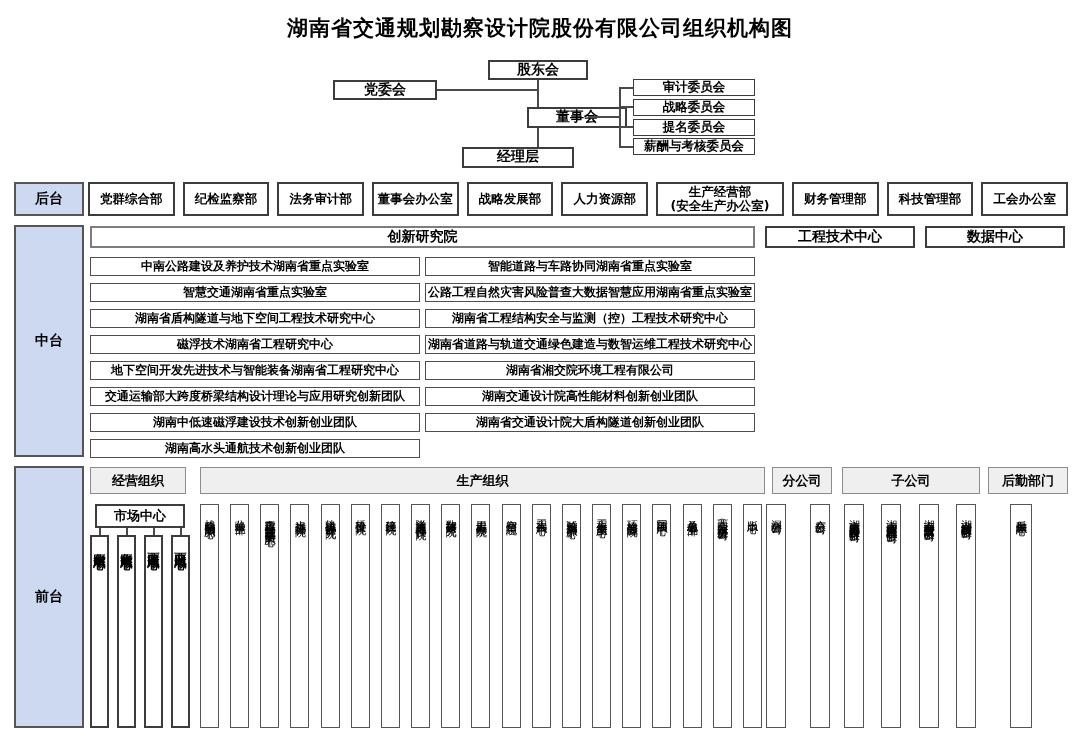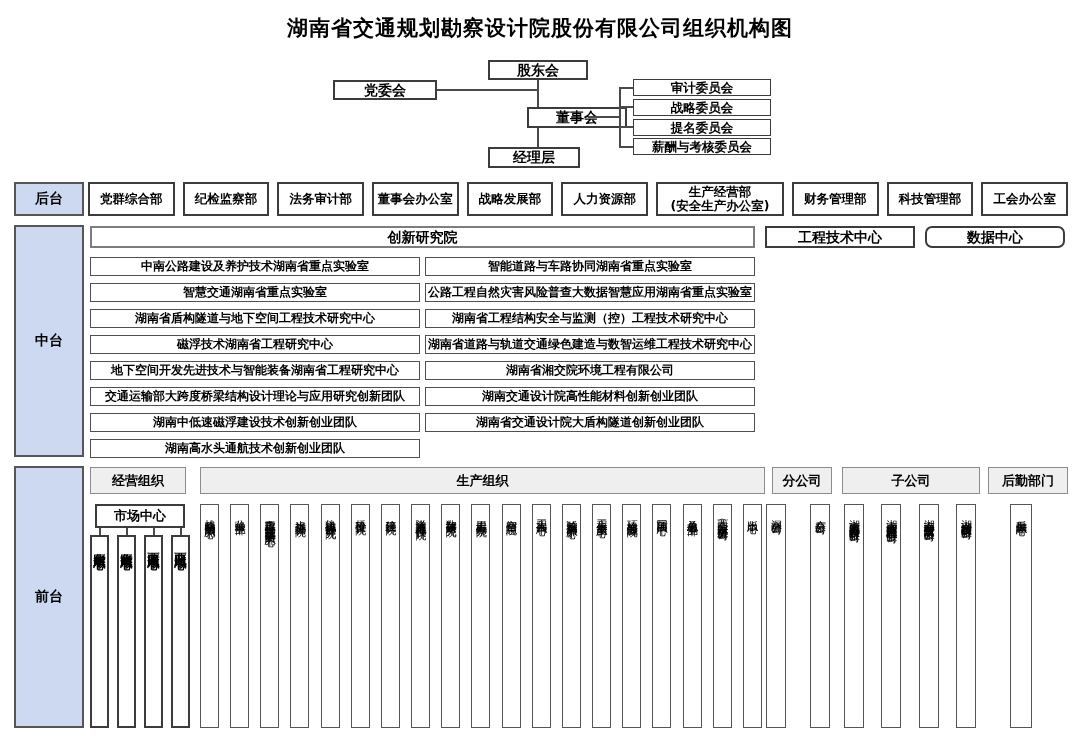--- a/index.html
+++ b/index.html
@@ -6,21 +6,21 @@
   html,body { background:#fff; }
   body { font-family:"DejaVu Sans", sans-serif; color:#000; }
   .page { position:relative; width:1080px; height:743px; background:#fff; overflow:hidden; }
 
   .title { position:absolute; left:0; top:14px; width:1080px; text-align:center;
            font-size:21px; font-weight:bold; letter-spacing:1px; }
 
   
   .obox { position:absolute; background:#fff; border:2px solid #3c3c3c;
           display:flex; align-items:center; justify-content:center;
-          font-weight:bold; font-size:14px; line-height:1.05; text-align:center; }
+          font-weight:bold; font-size:14px; line-height:1.05; text-align:center;font-family:Liberation Serif, serif; }
   .line { position:absolute; background:#4a4a4a; }
 
   .committee { height:17px; font-size:12.5px; border-width:1.5px; }
 
   
   .band { position:absolute; left:14px; width:70px; background:#ccd9f1;
           border:2px solid #565656; display:flex; align-items:center; justify-content:center;
           font-weight:bold; font-size:14px; }
 
   
@@ -57,33 +57,33 @@
 </head>
 <body>
 
 <div class="page">
 
   <div class="title">湖南省交通规划勘察设计院股份有限公司组织机构图</div>
 
   <div class="obox" style="left:488px; top:60px; width:100px; height:20px;">股东会</div>
   <div class="obox" style="left:333px; top:80px; width:104px; height:20px;">党委会</div>
   <div class="obox" style="left:488px; top:107px; width:100px; height:21px;margin-left:39px;">董事会</div>
-  <div class="obox" style="left:488px; top:147px; width:92px; height:21px;">经理层</div>
+  <div class="obox" style="left:462px; top:147px; width:112px; height:21px;">经理层</div>
 
   <div class="line" style="left:537px; top:80px;  width:2px;  height:27px;"></div>
   <div class="line" style="left:437px; top:89px;  width:101px; height:2px;"></div>
   <div class="line" style="left:537px; top:128px; width:2px;  height:19px;"></div>
   <div class="line" style="left:588px; top:116px; width:32px; height:2px;"></div>
   <div class="line" style="left:619px; top:87px;  width:2px;  height:61px;"></div>
   <div class="line" style="left:619px; top:87px;  width:14px; height:2px;"></div>
   <div class="line" style="left:619px; top:106px; width:14px; height:2px;"></div>
   <div class="line" style="left:619px; top:126px; width:14px; height:2px;"></div>
   <div class="line" style="left:619px; top:146px; width:14px; height:2px;"></div>
 
-  <div style="position:absolute; left:633px; top:79px; width:138px; display:flex; flex-direction:column; gap:2.8px;">
+  <div style="position:absolute; left:633px; top:79px; width:122px; display:flex; flex-direction:column; gap:2.8px;">
 
   <div class="obox committee" style="position:static;">审计委员会</div>
       <div class="obox committee" style="position:static;">战略委员会</div>
       <div class="obox committee" style="position:static;">提名委员会</div>
       <div class="obox committee" style="position:static;">薪酬与考核委员会</div>
     </div>
 
   <div class="band" style="top:182px; height:34px;">后台</div>
   <div class="dept-row">
 
@@ -97,21 +97,21 @@
 (安全生产办公室)</div>
       <div>财务管理部</div>
       <div>科技管理部</div>
       <div>工会办公室</div>
     </div>
 
   <div class="band" style="top:225px; height:232px;">中台</div>
 
   <div class="obox mid-header inno-header" style="left:90px; top:226px; width:665px; height:22px;">创新研究院</div>
   <div class="obox mid-header" style="left:765px; top:226px; width:150px; height:22px;">工程技术中心</div>
-  <div class="obox mid-header" style="left:925px; top:226px; width:140px; height:22px;border-radius:7px;">数据中心</div>
+  <div class="obox mid-header" style="left:925px; top:226px; width:140px; height:22px;">数据中心</div>
 
   <div class="lab-col" style="left:90px; top:257px;">
 
   <div>中南公路建设及养护技术湖南省重点实验室</div>
       <div>智慧交通湖南省重点实验室</div>
       <div>湖南省盾构隧道与地下空间工程技术研究中心</div>
       <div>磁浮技术湖南省工程研究中心</div>
       <div>地下空间开发先进技术与智能装备湖南省工程研究中心</div>
       <div>交通运输部大跨度桥梁结构设计理论与应用研究创新团队</div>
       <div>湖南中低速磁浮建设技术创新创业团队</div>

